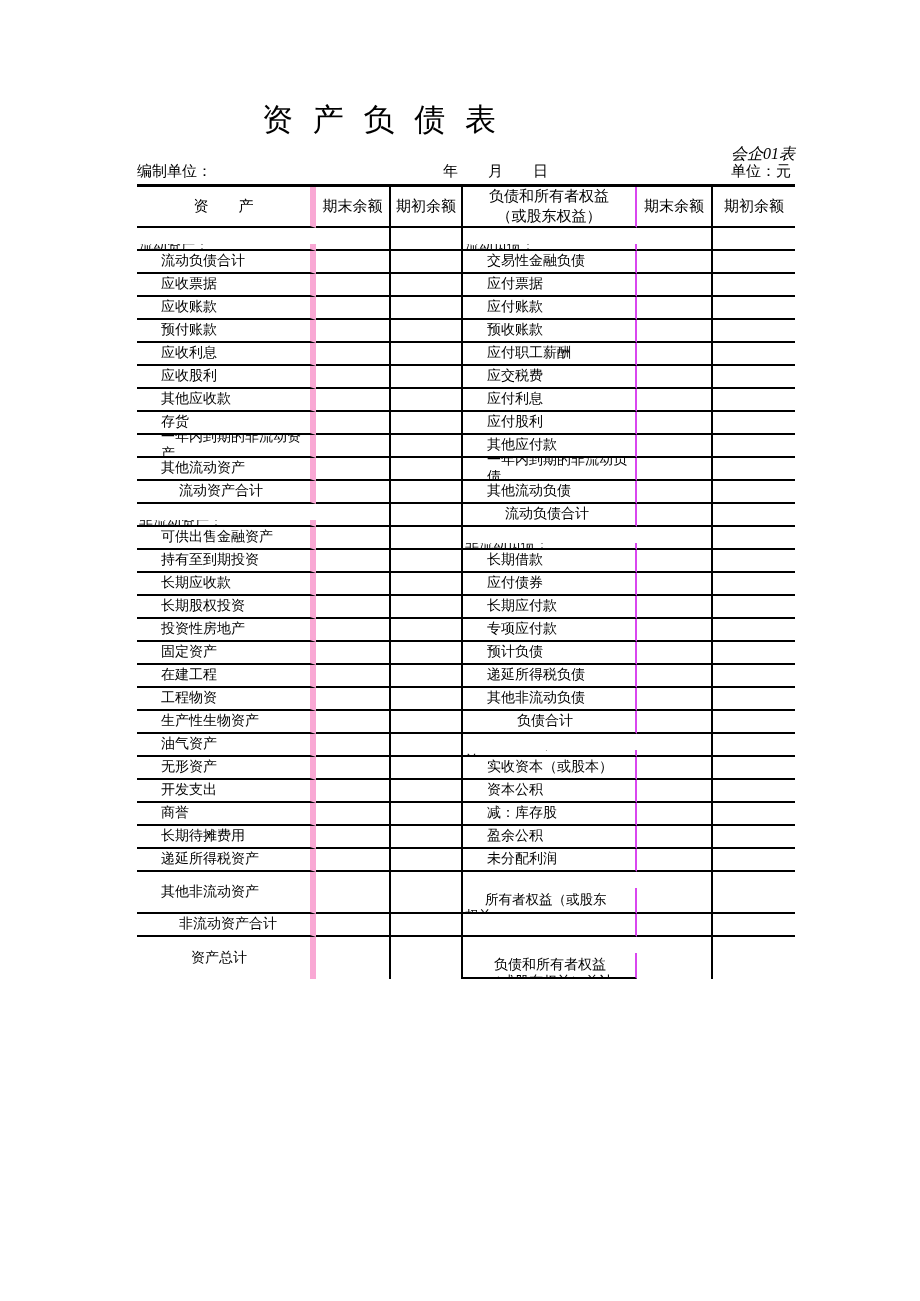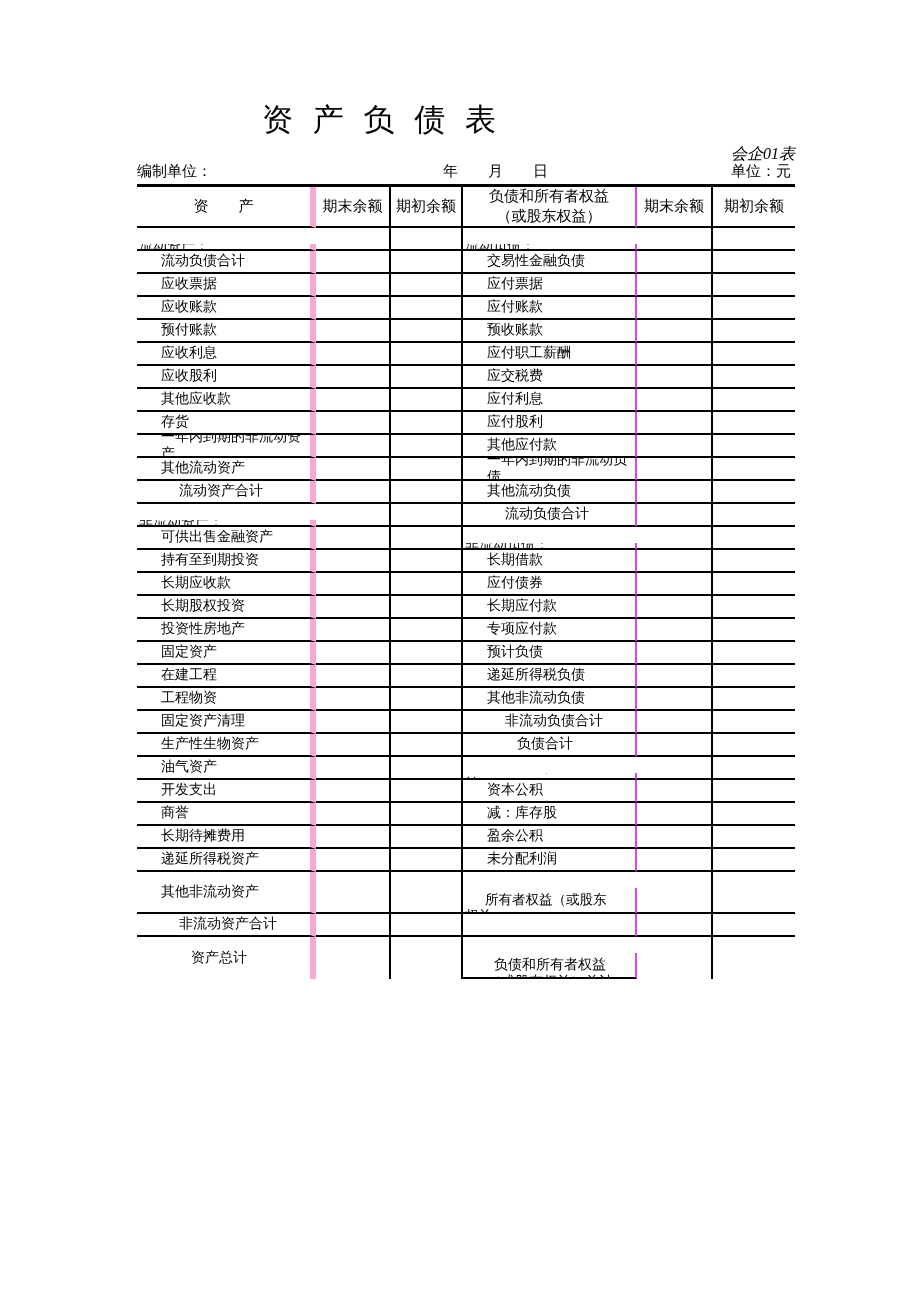--- a/index.html
+++ b/index.html
@@ -250,40 +250,40 @@
     </div>
         <div class="row">
       <div class="cell c1 ind1">工程物资</div>
       <div class="cell c2"></div>
       <div class="cell c3"></div>
       <div class="cell c4 ind1">其他非流动负债</div>
       <div class="cell c5"></div>
       <div class="cell c6"></div>
     </div>
         <div class="row">
-      <div class="cell c1 ind1">固定资产清理</div>
-      <div class="cell c2"></div>
-      <div class="cell c3"></div>
-      <div class="cell c4 ind2">非流动负债合计</div>
-      <div class="cell c5"></div>
-      <div class="cell c6"></div>
-    </div>
-        <div class="row">
       <div class="cell c1 ind1">生产性生物资产</div>
       <div class="cell c2"></div>
       <div class="cell c3"></div>
       <div class="cell c4 ind3">负债合计</div>
       <div class="cell c5"></div>
       <div class="cell c6"></div>
     </div>
         <div class="row">
       <div class="cell c1 ind1">油气资产</div>
       <div class="cell c2"></div>
       <div class="cell c3"></div>
       <div class="cell c4 ind0">所有者权益（或股东权益）：</div>
+      <div class="cell c5"></div>
+      <div class="cell c6"></div>
+    </div>
+        <div class="row">
+      <div class="cell c1 ind1">无形资产</div>
+      <div class="cell c2"></div>
+      <div class="cell c3"></div>
+      <div class="cell c4 ind1">实收资本（或股本）</div>
       <div class="cell c5"></div>
       <div class="cell c6"></div>
     </div>
         <div class="row">
       <div class="cell c1 ind1">开发支出</div>
       <div class="cell c2"></div>
       <div class="cell c3"></div>
       <div class="cell c4 ind1">资本公积</div>
       <div class="cell c5"></div>
       <div class="cell c6"></div>

